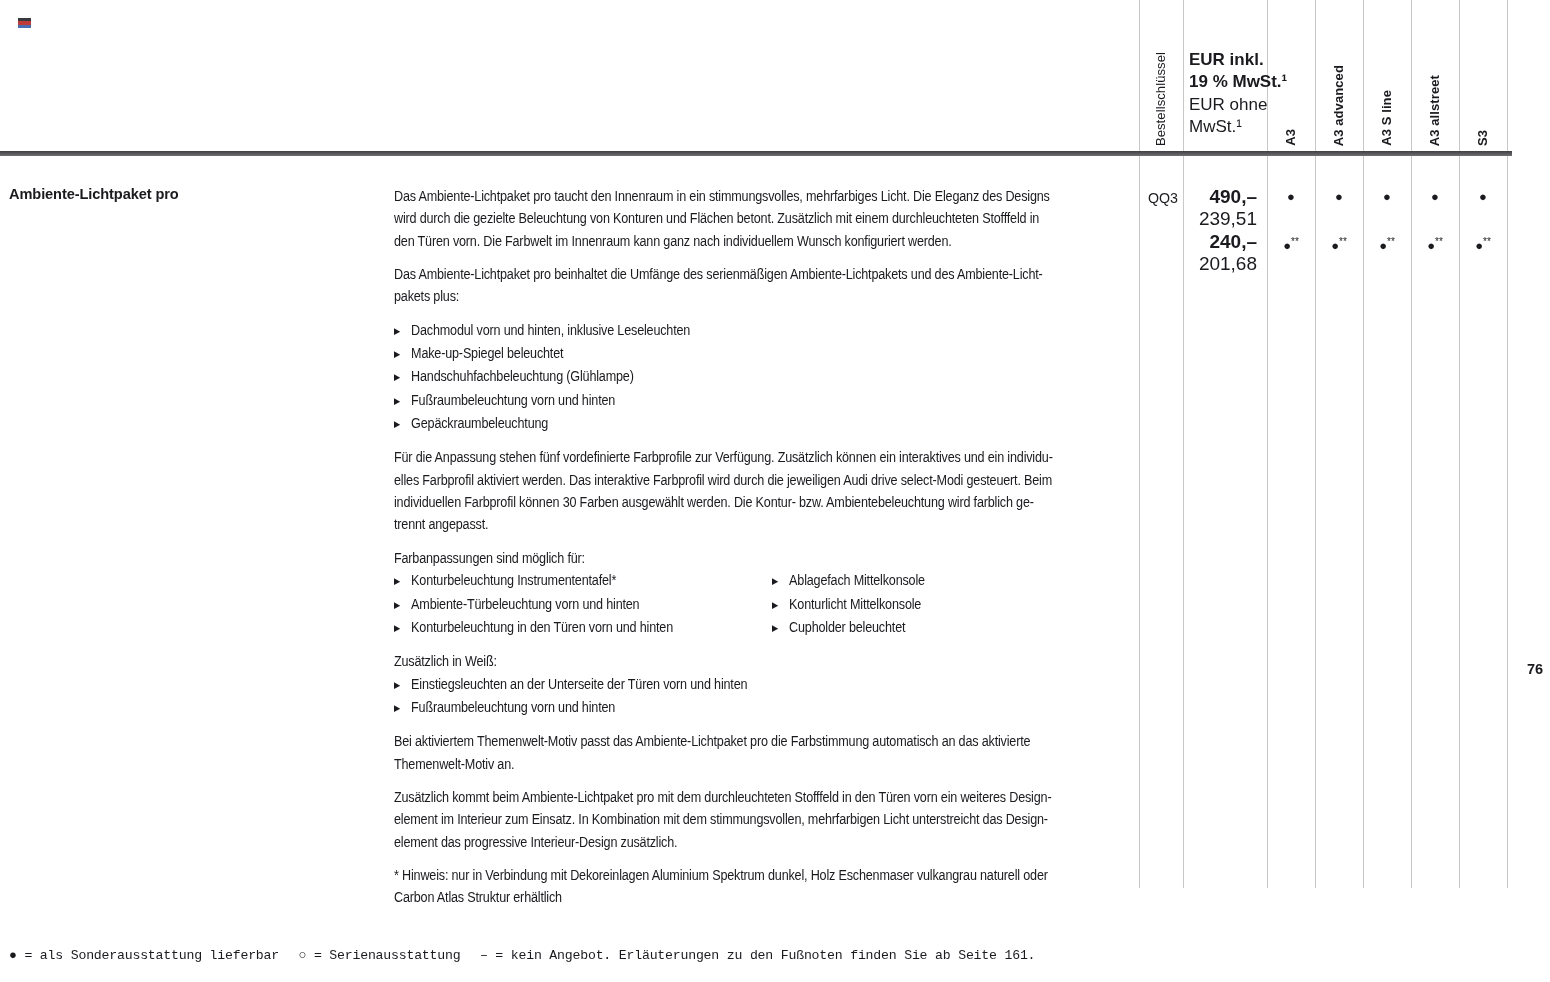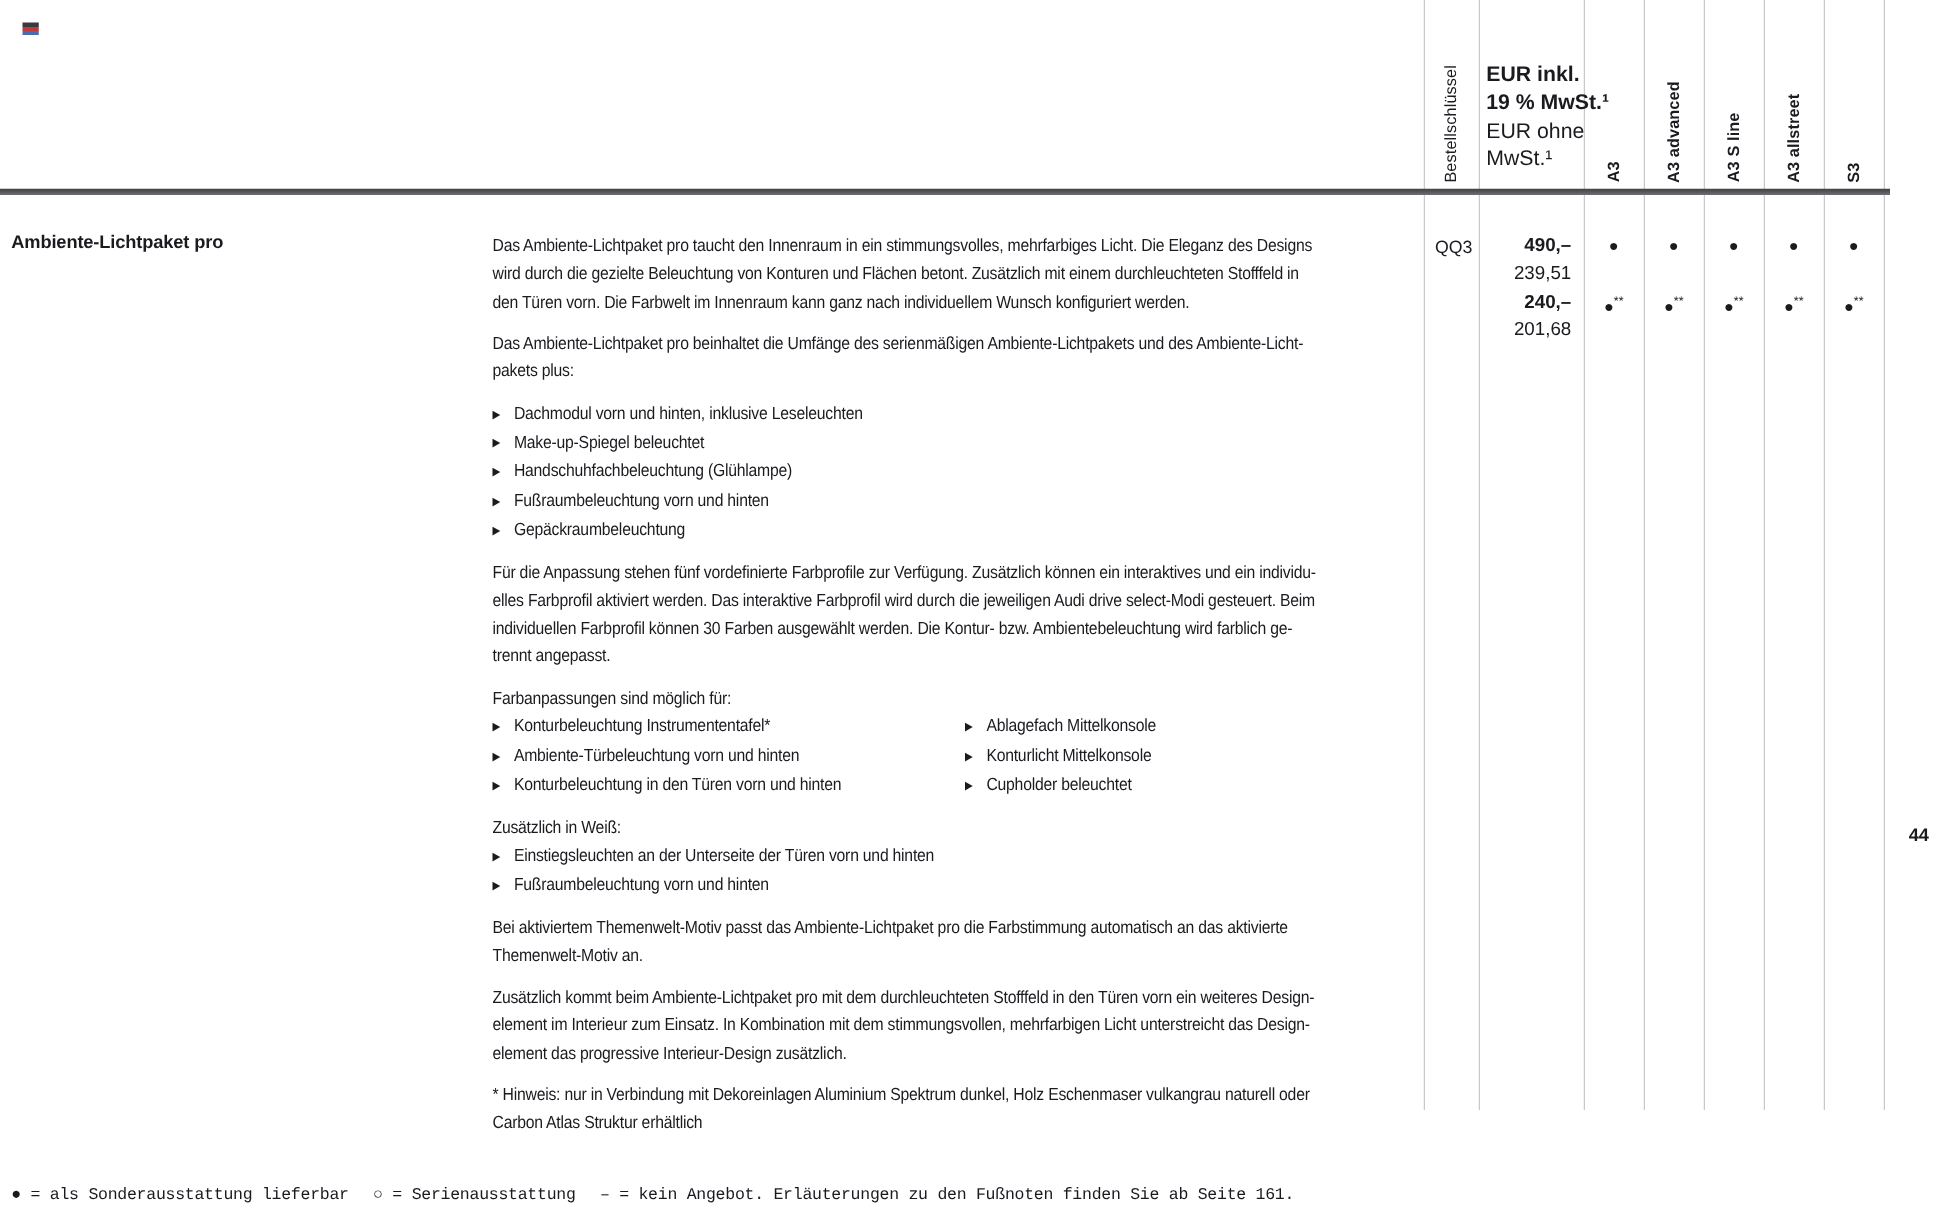--- a/index.html
+++ b/index.html
@@ -13,21 +13,21 @@
   .rule{position:absolute;left:0;top:151px;width:1512px;height:5px;
     background:linear-gradient(#3f3f44,#6e6e73);}
   .vtext{position:absolute;bottom:836px;writing-mode:vertical-rl;transform:rotate(180deg);
     font-size:13px;letter-spacing:0.1px;white-space:nowrap;}
   .vtext.bold{font-weight:bold;}
   .eur{position:absolute;left:1189px;top:49px;font-size:17px;line-height:22.3px;white-space:nowrap;}
   .eur .b{font-weight:bold;}
   .item-title{position:absolute;left:9px;top:186px;font-size:14.6px;font-weight:bold;letter-spacing:-0.1px;text-align:right;}
   .code{position:absolute;left:1148px;top:187px;font-size:14.2px;line-height:22.35px;}
   .prices{position:absolute;left:1183px;top:186px;width:74px;text-align:right;
-    font-size:15px;line-height:22.35px;white-space:nowrap;}
+    font-size:19px;line-height:22.35px;white-space:nowrap;}
   .prices .b{font-weight:bold;}
   .avail{position:absolute;width:48px;text-align:center;font-size:13px;line-height:22.35px;white-space:nowrap;}
   .avail sup{font-size:10px;letter-spacing:0;}
   .desc{position:absolute;left:394px;top:185px;width:828px;font-size:14px;
     letter-spacing:-0.2px;line-height:22.35px;transform:scaleX(0.9);transform-origin:0 0;}
   .desc .block{margin-bottom:11px;}
   .tl{white-space:nowrap;}
   .brow{display:flex;white-space:nowrap;}
   .bmark{flex:0 0 19px;font-size:9px;line-height:22.35px;padding-top:1px;}
   .btext{white-space:nowrap;}
@@ -194,21 +194,21 @@
       <div class="tl">element das progressive Interieur-Design zusätzlich.</div>
     </div>
 
     <div class="block">
       <div class="tl">* Hinweis: nur in Verbindung mit Dekoreinlagen Aluminium Spektrum dunkel, Holz Eschenmaser vulkangrau naturell oder</div>
       <div class="tl">Carbon Atlas Struktur erhältlich</div>
     </div>
 
   </div>
 
-  <div class="pagenum">44</div>
+  <div class="pagenum">76</div>
 
   <div class="footnotes">
     <div class="fline legend">
       <span>● = als Sonderausstattung lieferbar</span>
       <span>○ = Serienausstattung</span>
       <span>– = kein Angebot. Erläuterungen zu den Fußnoten finden Sie ab Seite 161.</span>
     </div>
   </div>
 
 </div>

